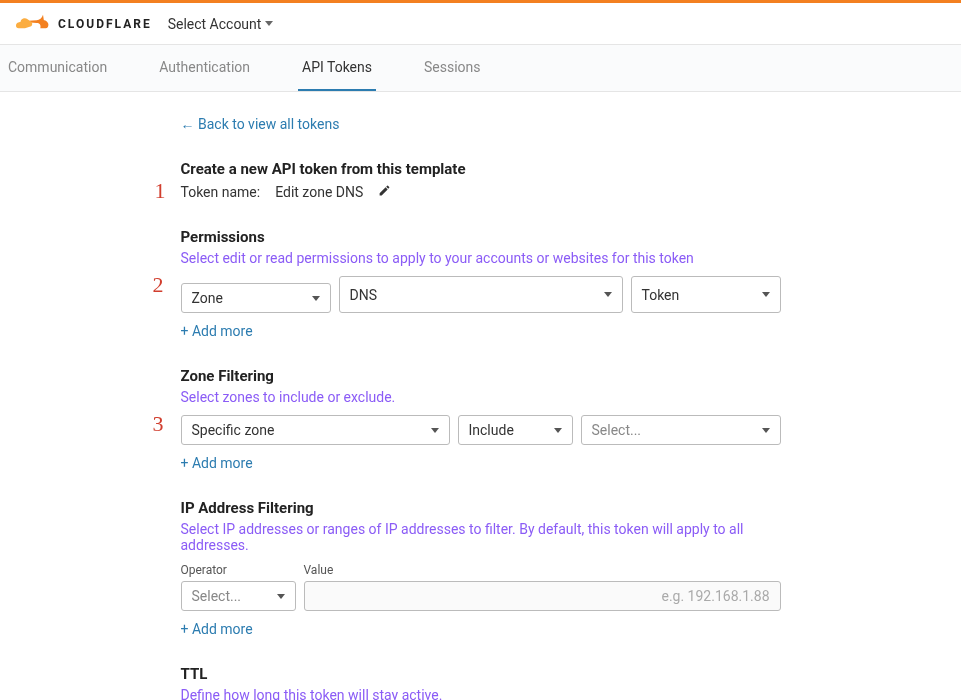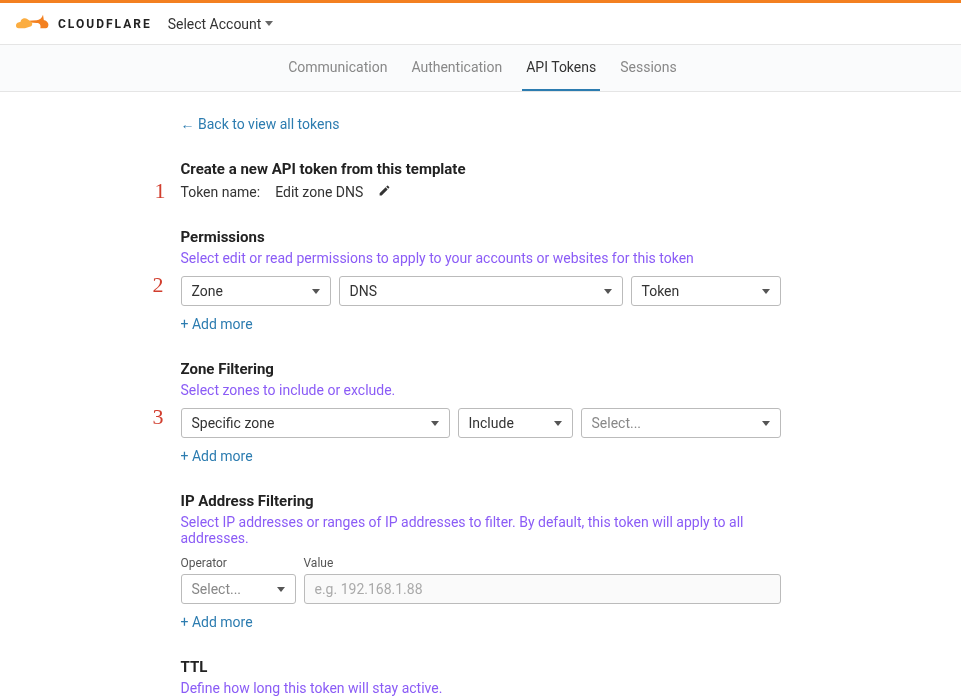--- a/index.html
+++ b/index.html
@@ -49,22 +49,21 @@
     }
     .caret-down {
       width: 0;
       height: 0;
       border-left: 4px solid transparent;
       border-right: 4px solid transparent;
       border-top: 5px solid #666;
     }
     .tabs {
       display: flex;
-      justify-content: center;
-      gap: 16px;
+      gap: 44px;
       padding: 14px 0 0 4px;
       background: #fafbfc;
       border-bottom: 1px solid #e5e5e5;
     }
     .tab {
       padding: 0 4px 14px 4px;
       color: #888;
       font-size: 14px;
       cursor: pointer;
     }
@@ -139,20 +138,21 @@
       margin-bottom: 4px;
     }
     .text-input {
       border: 1px solid #bbb;
       border-radius: 3px;
       padding: 6px 10px;
       font-size: 14px;
       width: 100%;
       background: #fafafa;
       color: #1d4ed8;
+      text-align: right;
     }
     .text-input::placeholder { color: #aaa; }
     .annotation {
       position: absolute;
       color: #d13e2e;
       font-size: 22px;
       font-weight: 400;
       font-family: Georgia, serif;
     }
     .pencil-icon svg { width: 13px; height: 13px; }
@@ -213,21 +213,21 @@
       </span>
     </div>
   </div>
 
   
   <div class="section">
     <span class="annotation" style="left:-28px; top:44px;">2</span>
     <div class="section-heading">Permissions</div>
     <div class="section-desc">Select edit or read permissions to apply to your accounts or websites for this token</div>
     <div class="row">
-      <div class="select-box" style="flex:0 0 150px;">
+      <div class="select-box" style="flex:0 0 150px;margin-top:7px;">
         <span>Zone</span>
         <span class="caret-down-sm"></span>
       </div>
       <div class="select-box" style="flex:1;">
         <span>DNS</span>
         <span class="caret-down-sm"></span>
       </div>
       <div class="select-box" style="flex:0 0 150px;">
         <span>Token</span>
         <span class="caret-down-sm"></span>

